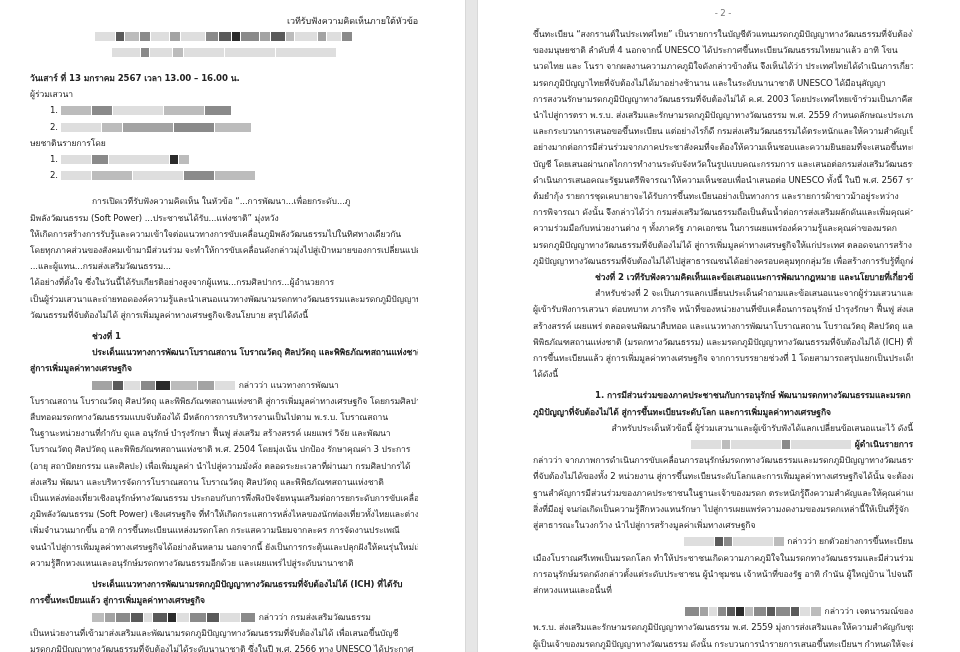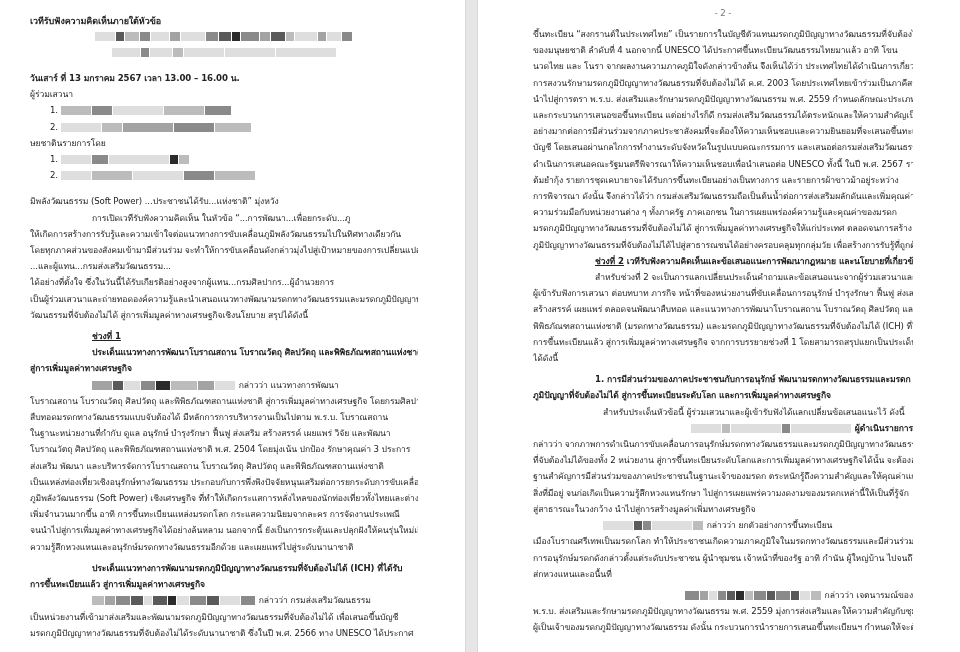--- a/index.html
+++ b/index.html
@@ -9,27 +9,27 @@
     .viewer { position: absolute; left: 0; top: 0; width: 960px; height: 652px; display: flex; }
     .page { position: relative; height: 652px; background: #fff; overflow: hidden; }
     .page-left { width: 465px; }
     .gutter { width: 13px; height: 652px; background: #e6e6e6; border-left: 1px solid #d8d8d8; border-right: 1px solid #d8d8d8; }
     .page-right { width: 482px; }
 
     .content { position: absolute; font-size: 8.6px; line-height: 16.2px; letter-spacing: -0.1px; }
     .page-left .content { left: 30px; top: 14px; width: 388px; }
     .page-right .content { left: 55px; top: 4px; width: 380px; }
 
-    .title { text-align: left; font-weight: bold; font-size: 9px; line-height: 14px; }
+    .title { text-align: right; font-weight: normal; font-size: 9px; line-height: 14px; }
     .line { white-space: nowrap; overflow: hidden; text-overflow: clip; }
     .indent1 { padding-left: 20px; }
     .indent2 { padding-left: 62px; }
-    .indent3 { padding-left: 70px; }
+    .indent3 { padding-left: 70px; text-align: right; }
     .bold { font-weight: bold; }
-    .ul { text-decoration: underline; }
+    .ul { }
     .gap-sm { height: 5px; }
     .gap-md { height: 10px; }
     .pagenum { text-align: center; color: #777; font-size: 8.6px; height: 18px; line-height: 18px; margin-bottom: 4px; }
 
     .redact { display: inline-block; height: 9px; vertical-align: middle; margin-right: 1px; }
     .r1 { background: #8a8a8a; } .r2 { background: #bcbcbc; } .r3 { background: #5a5a5a; }
     .r4 { background: #dedede; } .r5 { background: #2b2b2b; } .r6 { background: #a3a3a3; }
     .redact-row { display: flex; align-items: center; height: 16px; }
   </style>
 </head>
@@ -83,40 +83,41 @@
       <div class="line">ษยชาตินรายการโดย</div>
       <div class="line indent1">
         <span>1.</span>
         <span class="redact r4" style="width:30px"></span><span class="redact r1" style="width:16px"></span><span class="redact r4" style="width:60px"></span><span class="redact r5" style="width:8px"></span><span class="redact r2" style="width:10px"></span>
       </div>
       <div class="line indent1">
         <span>2.</span>
         <span class="redact r4" style="width:30px"></span><span class="redact r2" style="width:40px"></span><span class="redact r4" style="width:50px"></span><span class="redact r1" style="width:30px"></span><span class="redact r2" style="width:40px"></span>
       </div>
       <div class="gap-md"></div>
+      <div class="line indent2">การเปิดเวทีรับฟังความคิดเห็น ในหัวข้อ “...การพัฒนา...เพื่อยกระดับ...ภู</div>
       <div class="line">มิพลังวัฒนธรรม (Soft Power) ...ประชาชนได้รับ...แห่งชาติ” มุ่งหวัง</div>
-      <div class="line indent2">การเปิดเวทีรับฟังความคิดเห็น ในหัวข้อ “...การพัฒนา...เพื่อยกระดับ...ภู</div>
       <div class="line">ให้เกิดการสร้างการรับรู้และความเข้าใจต่อแนวทางการขับเคลื่อนภูมิพลังวัฒนธรรมไปในทิศทางเดียวกัน</div>
       <div class="line">โดยทุกภาคส่วนของสังคมเข้ามามีส่วนร่วม จะทำให้การขับเคลื่อนดังกล่าวมุ่งไปสู่เป้าหมายของการเปลี่ยนแปลง</div>
       <div class="line">...และผู้แทน...กรมส่งเสริมวัฒนธรรม...</div>
       <div class="line">ได้อย่างที่ตั้งใจ ซึ่งในวันนี้ได้รับเกียรติอย่างสูงจากผู้แทน...กรมศิลปากร...ผู้อำนวยการ</div>
       <div class="line">เป็นผู้ร่วมเสวนาและถ่ายทอดองค์ความรู้และนำเสนอแนวทางพัฒนามรดกทางวัฒนธรรมและมรดกภูมิปัญญาทาง</div>
       <div class="line">วัฒนธรรมที่จับต้องไม่ได้ สู่การเพิ่มมูลค่าทางเศรษฐกิจเชิงนโยบาย สรุปได้ดังนี้</div>
       <div class="gap-sm"></div>
       <div class="line indent2 bold ul">ช่วงที่ 1</div>
       <div class="line indent2 bold">ประเด็นแนวทางการพัฒนาโบราณสถาน โบราณวัตถุ ศิลปวัตถุ และพิพิธภัณฑสถานแห่งชาติ</div>
       <div class="line bold">สู่การเพิ่มมูลค่าทางเศรษฐกิจ</div>
       <div class="line indent2">
         <span class="redact r6" style="width:20px"></span><span class="redact r3" style="width:10px"></span><span class="redact r4" style="width:16px"></span><span class="redact r1" style="width:14px"></span><span class="redact r5" style="width:14px"></span><span class="redact r2" style="width:26px"></span><span class="redact r6" style="width:16px"></span><span class="redact r4" style="width:20px"></span>
         <span>กล่าวว่า แนวทางการพัฒนา</span>
       </div>
       <div class="line">โบราณสถาน โบราณวัตถุ ศิลปวัตถุ และพิพิธภัณฑสถานแห่งชาติ สู่การเพิ่มมูลค่าทางเศรษฐกิจ โดยกรมศิลปากร</div>
       <div class="line">สืบทอดมรดกทางวัฒนธรรมแบบจับต้องได้ มีหลักการการบริหารงานเป็นไปตาม พ.ร.บ. โบราณสถาน</div>
       <div class="line">ในฐานะหน่วยงานที่กำกับ ดูแล อนุรักษ์ บำรุงรักษา ฟื้นฟู ส่งเสริม สร้างสรรค์ เผยแพร่ วิจัย และพัฒนา</div>
       <div class="line">โบราณวัตถุ ศิลปวัตถุ และพิพิธภัณฑสถานแห่งชาติ พ.ศ. 2504 โดยมุ่งเน้น ปกป้อง รักษาคุณค่า 3 ประการ</div>
+      <div class="line">(อายุ สถาปัตยกรรม และศิลปะ) เพื่อเพิ่มมูลค่า นำไปสู่ความมั่งคั่ง ตลอดระยะเวลาที่ผ่านมา กรมศิลปากรได้</div>
       <div class="line">ส่งเสริม พัฒนา และบริหารจัดการโบราณสถาน โบราณวัตถุ ศิลปวัตถุ และพิพิธภัณฑสถานแห่งชาติ</div>
       <div class="line">เป็นแหล่งท่องเที่ยวเชิงอนุรักษ์ทางวัฒนธรรม ประกอบกับการพึ่งพิงปัจจัยหนุนเสริมต่อการยกระดับการขับเคลื่อน</div>
       <div class="line">ภูมิพลังวัฒนธรรม (Soft Power) เชิงเศรษฐกิจ ที่ทำให้เกิดกระแสการหลั่งไหลของนักท่องเที่ยวทั้งไทยและต่างประเทศ</div>
       <div class="line">เพิ่มจำนวนมากขึ้น อาทิ การขึ้นทะเบียนแหล่งมรดกโลก กระแสความนิยมจากละคร การจัดงานประเพณี</div>
       <div class="line">จนนำไปสู่การเพิ่มมูลค่าทางเศรษฐกิจได้อย่างล้นหลาม นอกจากนี้ ยังเป็นการกระตุ้นและปลุกฝังให้คนรุ่นใหม่เกิด</div>
       <div class="line">ความรู้สึกหวงแหนและอนุรักษ์มรดกทางวัฒนธรรมอีกด้วย และเผยแพร่ไปสู่ระดับนานาชาติ</div>
       <div class="gap-sm"></div>
       <div class="line indent2 bold">ประเด็นแนวทางการพัฒนามรดกภูมิปัญญาทางวัฒนธรรมที่จับต้องไม่ได้ (ICH) ที่ได้รับ</div>
       <div class="line bold">การขึ้นทะเบียนแล้ว สู่การเพิ่มมูลค่าทางเศรษฐกิจ</div>
       <div class="line indent2">
@@ -129,20 +130,21 @@
   </div>
 
   <div class="gutter"></div>
 
   <div class="page page-right">
     <div class="content">
       <div class="pagenum">- 2 -</div>
       <div class="line">ขึ้นทะเบียน “สงกรานต์ในประเทศไทย” เป็นรายการในบัญชีตัวแทนมรดกภูมิปัญญาทางวัฒนธรรมที่จับต้องไม่ได้</div>
       <div class="line">ของมนุษยชาติ ลำดับที่ 4 นอกจากนี้ UNESCO ได้ประกาศขึ้นทะเบียนวัฒนธรรมไทยมาแล้ว อาทิ โขน</div>
       <div class="line">นวดไทย และ โนรา จากผลงานความภาคภูมิใจดังกล่าวข้างต้น จึงเห็นได้ว่า ประเทศไทยได้ดำเนินการเกี่ยวกับ</div>
+      <div class="line">มรดกภูมิปัญญาไทยที่จับต้องไม่ได้มาอย่างช้านาน และในระดับนานาชาติ UNESCO ได้มีอนุสัญญา</div>
       <div class="line">การสงวนรักษามรดกภูมิปัญญาทางวัฒนธรรมที่จับต้องไม่ได้ ค.ศ. 2003 โดยประเทศไทยเข้าร่วมเป็นภาคีสมาชิก</div>
       <div class="line">นำไปสู่การตรา พ.ร.บ. ส่งเสริมและรักษามรดกภูมิปัญญาทางวัฒนธรรม พ.ศ. 2559 กำหนดลักษณะประเภท</div>
       <div class="line">และกระบวนการเสนอขอขึ้นทะเบียน แต่อย่างไรก็ดี กรมส่งเสริมวัฒนธรรมได้ตระหนักและให้ความสำคัญเป็น</div>
       <div class="line">อย่างมากต่อการมีส่วนร่วมจากภาคประชาสังคมที่จะต้องให้ความเห็นชอบและความยินยอมที่จะเสนอขึ้นทะเบียน</div>
       <div class="line">บัญชี โดยเสนอผ่านกลไกการทำงานระดับจังหวัดในรูปแบบคณะกรรมการ และเสนอต่อกรมส่งเสริมวัฒนธรรม</div>
       <div class="line">ดำเนินการเสนอคณะรัฐมนตรีพิจารณาให้ความเห็นชอบเพื่อนำเสนอต่อ UNESCO ทั้งนี้ ในปี พ.ศ. 2567 รายการ</div>
       <div class="line">ต้มยำกุ้ง รายการชุดเคบายาจะได้รับการขึ้นทะเบียนอย่างเป็นทางการ และรายการผ้าขาวม้าอยู่ระหว่าง</div>
       <div class="line">การพิจารณา ดังนั้น จึงกล่าวได้ว่า กรมส่งเสริมวัฒนธรรมถือเป็นต้นน้ำต่อการส่งเสริมผลักดันและเพิ่มคุณค่าแก่</div>
       <div class="line">ความร่วมมือกับหน่วยงานต่าง ๆ ทั้งภาครัฐ ภาคเอกชน ในการเผยแพร่องค์ความรู้และคุณค่าของมรดก</div>
       <div class="line">มรดกภูมิปัญญาทางวัฒนธรรมที่จับต้องไม่ได้ สู่การเพิ่มมูลค่าทางเศรษฐกิจให้แก่ประเทศ ตลอดจนการสร้าง</div>

